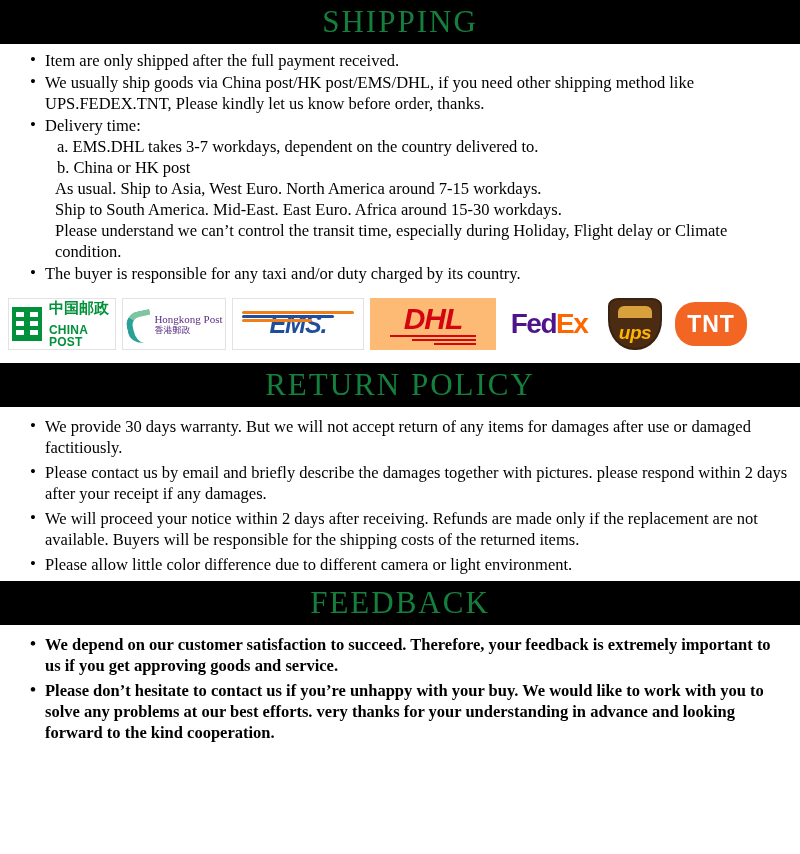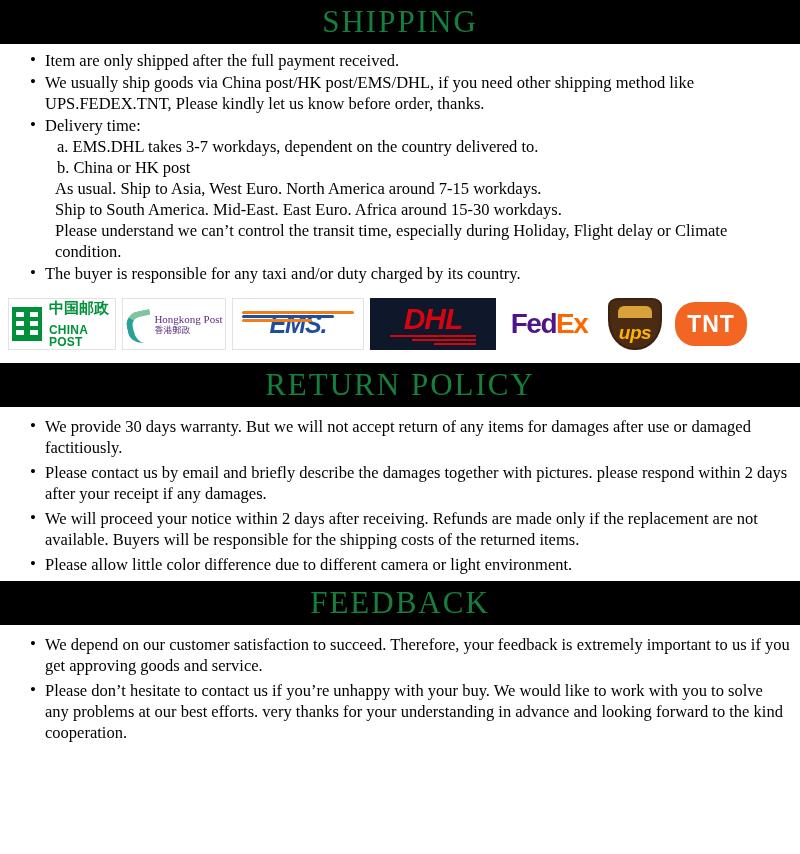--- a/index.html
+++ b/index.html
@@ -143,21 +143,21 @@
   .ems-s1 { top: 0; width: 112px; background: #f07f1a; }
   .ems-s2 { top: 4px; width: 92px; left: 20px; background: #1f4e9c; }
   .ems-s3 { top: 8px; width: 70px; left: 42px; background: #f07f1a; }
   .ems-word {
     color: #1f4e9c; font-size: 25px; font-weight: bold; font-style: italic;
     font-family: "Liberation Sans", sans-serif; letter-spacing: -1px; line-height: 26px;
   }
   
   .logo-dhl {
     width: 126px;
-    background: #0f172a;
+    background: #fdba74;
     flex-direction: column;
   }
   .dhl-word {
     color: #d40511; font-size: 30px; font-weight: bold; font-style: italic;
     font-family: "Liberation Sans", sans-serif; letter-spacing: -1px; line-height: 30px;
   }
   .dhl-lines { width: 86px; height: 9px; margin-top: 1px; position: relative; }
   .dhl-lines span { position: absolute; height: 2px; background: #d40511; right: 0; }
   .dhl-l1 { top: 0; width: 86px; }
   .dhl-l2 { top: 4px; width: 64px; }
@@ -196,21 +196,21 @@
     border-radius: 20px;
     display: flex; align-items: center; justify-content: center;
   }
   .tnt-word {
     color: #fff; font-family: "Liberation Sans", sans-serif;
     font-weight: bold; font-size: 23px; letter-spacing: 1px;
   }
   .sec-return .section-body li,
   .sec-feedback .section-body li { margin-bottom: 4px; }
   .sec-return .section-body { padding-top: 9px; }
-  .sec-feedback .section-body { padding-top: 9px; }
+  .sec-feedback .section-body { padding-top: 9px; font-weight: bold; }
 </style>
 </head>
 <body>
 
 <div class="page">
 
   <section class="sec-shipping">
     <div class="section-header">SHIPPING</div>
     <div class="section-body">
       <ul class="bullets">

